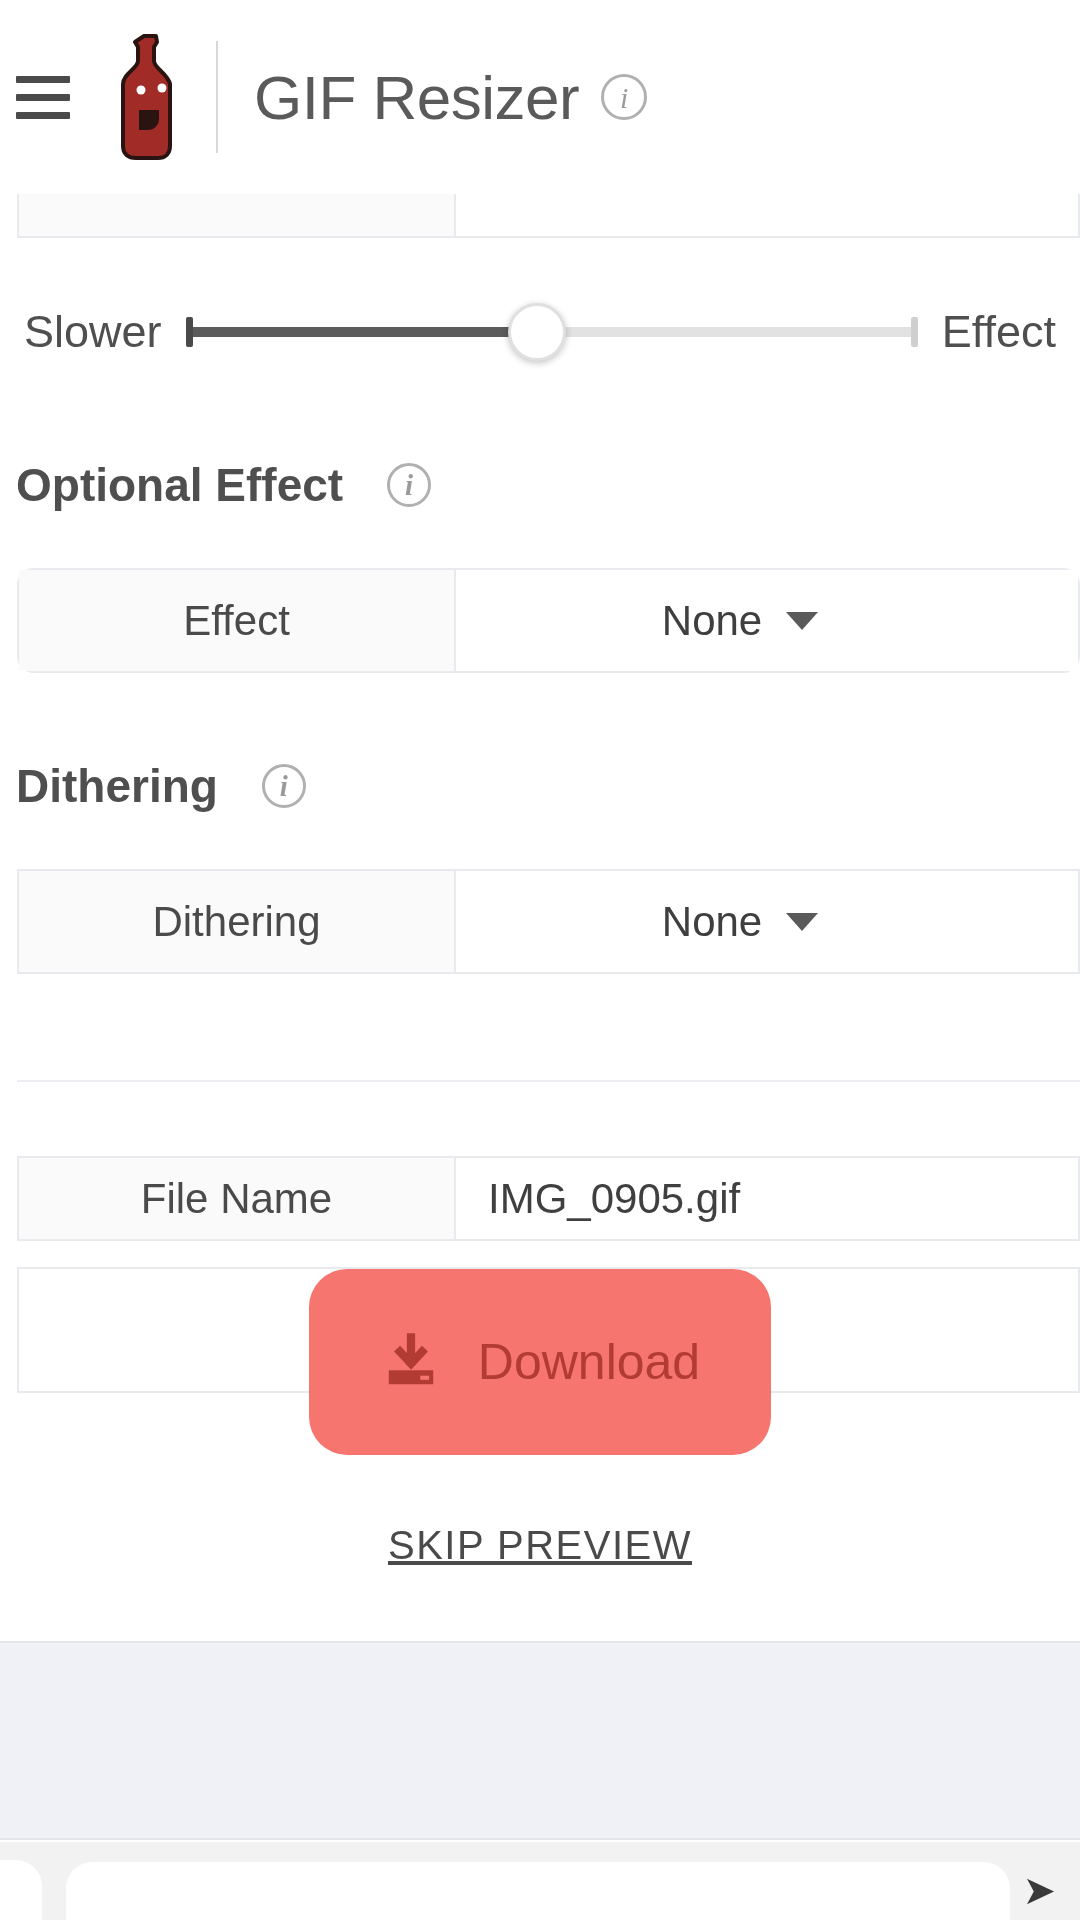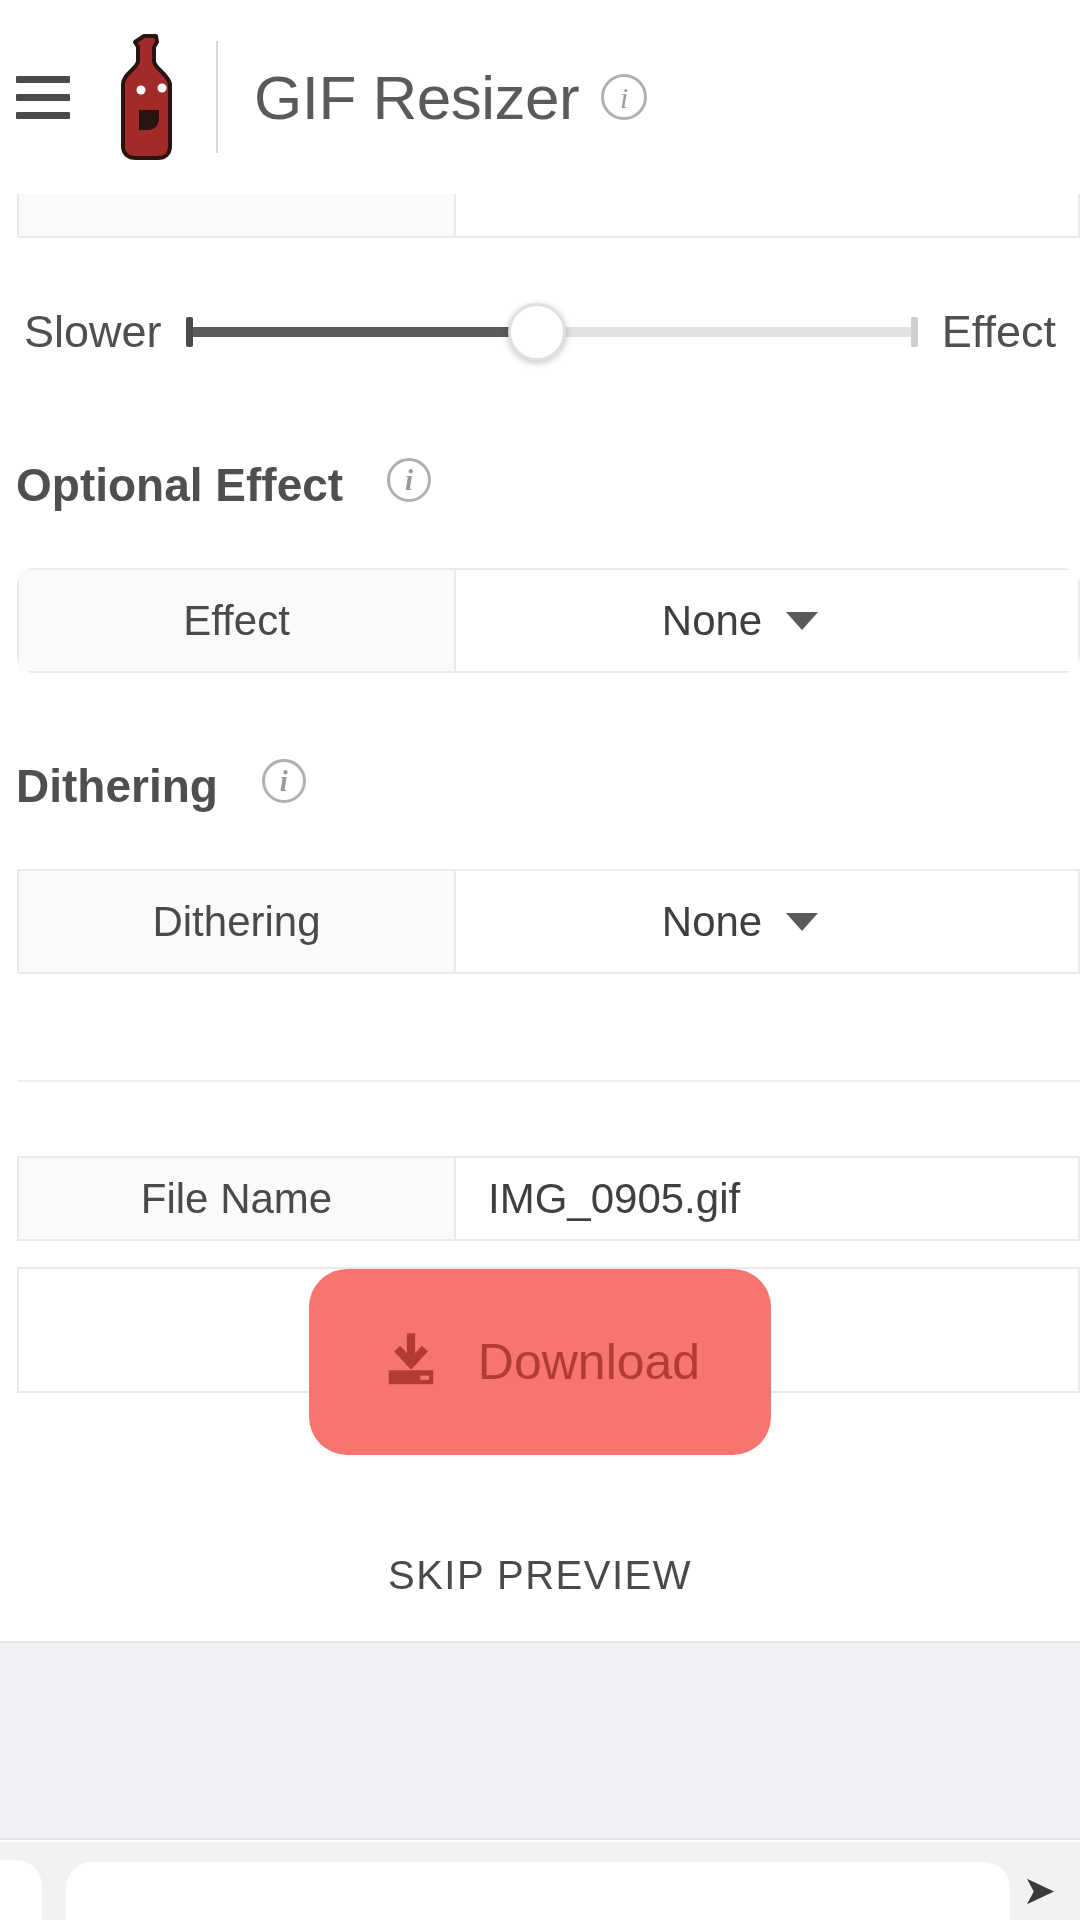--- a/index.html
+++ b/index.html
@@ -204,20 +204,21 @@
     background: #ffffff;
     border: 3px solid #e0e0e0;
     border-radius: 50%;
     box-shadow: 0 2px 7px rgba(0,0,0,0.24);
     transform: translateX(-50%);
   }
 
   
   .section-heading {
     display: flex;
+    align-items: center;
     gap: 22px;
     font-size: 46px;
     font-weight: bold;
     color: #4f4f4f;
     padding-left: 16px;
   }
 
   .hr {
     width: 1063px;
     margin-left: 17px;
@@ -399,21 +400,21 @@
       <div class="download-btn">
         <svg width="62" height="62" viewBox="0 0 24 24">
           <path d="M12 2.5 v8.2 M12 12.6 l-4.3 -4.6 M12 12.6 l4.3 -4.6" stroke="#b23b34" stroke-width="3.2" fill="none" stroke-linecap="square"></path>
           <rect x="3.4" y="15.2" width="17.2" height="5.4" fill="#b23b34"></rect>
           <rect x="15.6" y="17.3" width="3.4" height="1.6" fill="#f7756f"></rect>
         </svg>
         <span class="download-label">Download</span>
       </div>
     </div>
 
-    <div class="skip-preview" style="margin-top:120px;">SKIP PREVIEW</div>
+    <div class="skip-preview" style="margin-top:90px;text-decoration:underline;">SKIP PREVIEW</div>
   </div>
 
   <div class="ad-panel"></div>
 
   <div class="browser-chrome">
     <div class="chrome-tab-left"></div>
     <div class="chrome-tab-main"></div>
     <div class="chrome-chevron">➤</div>
   </div>
 

